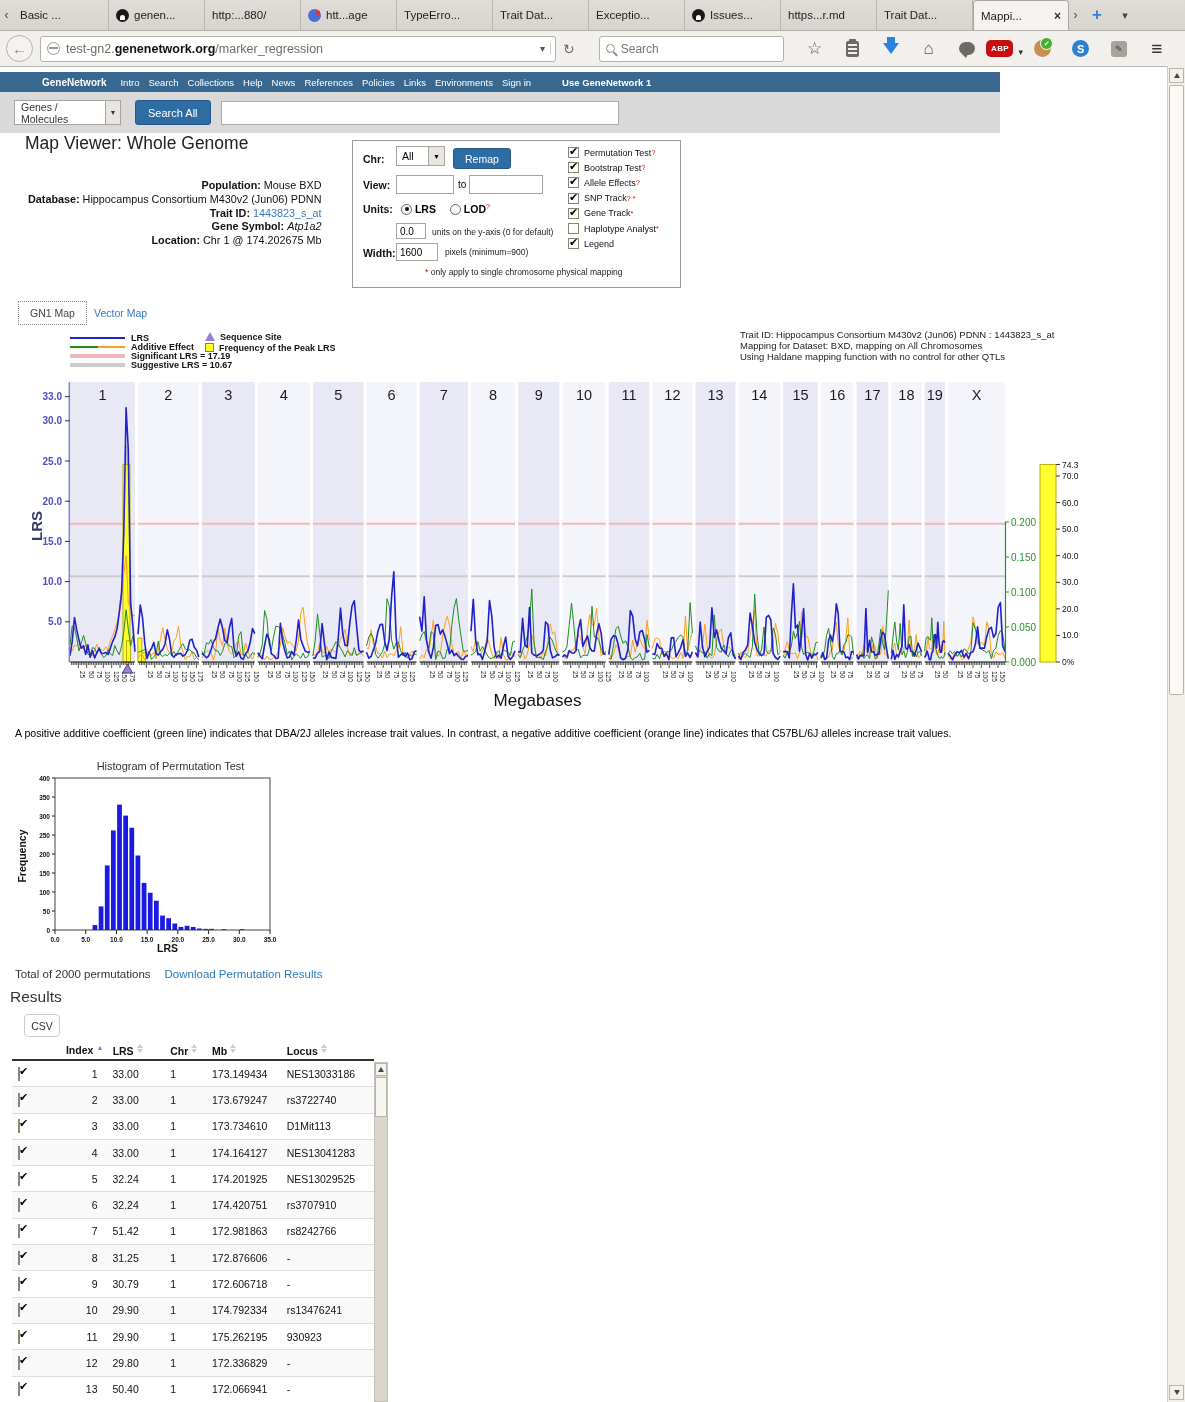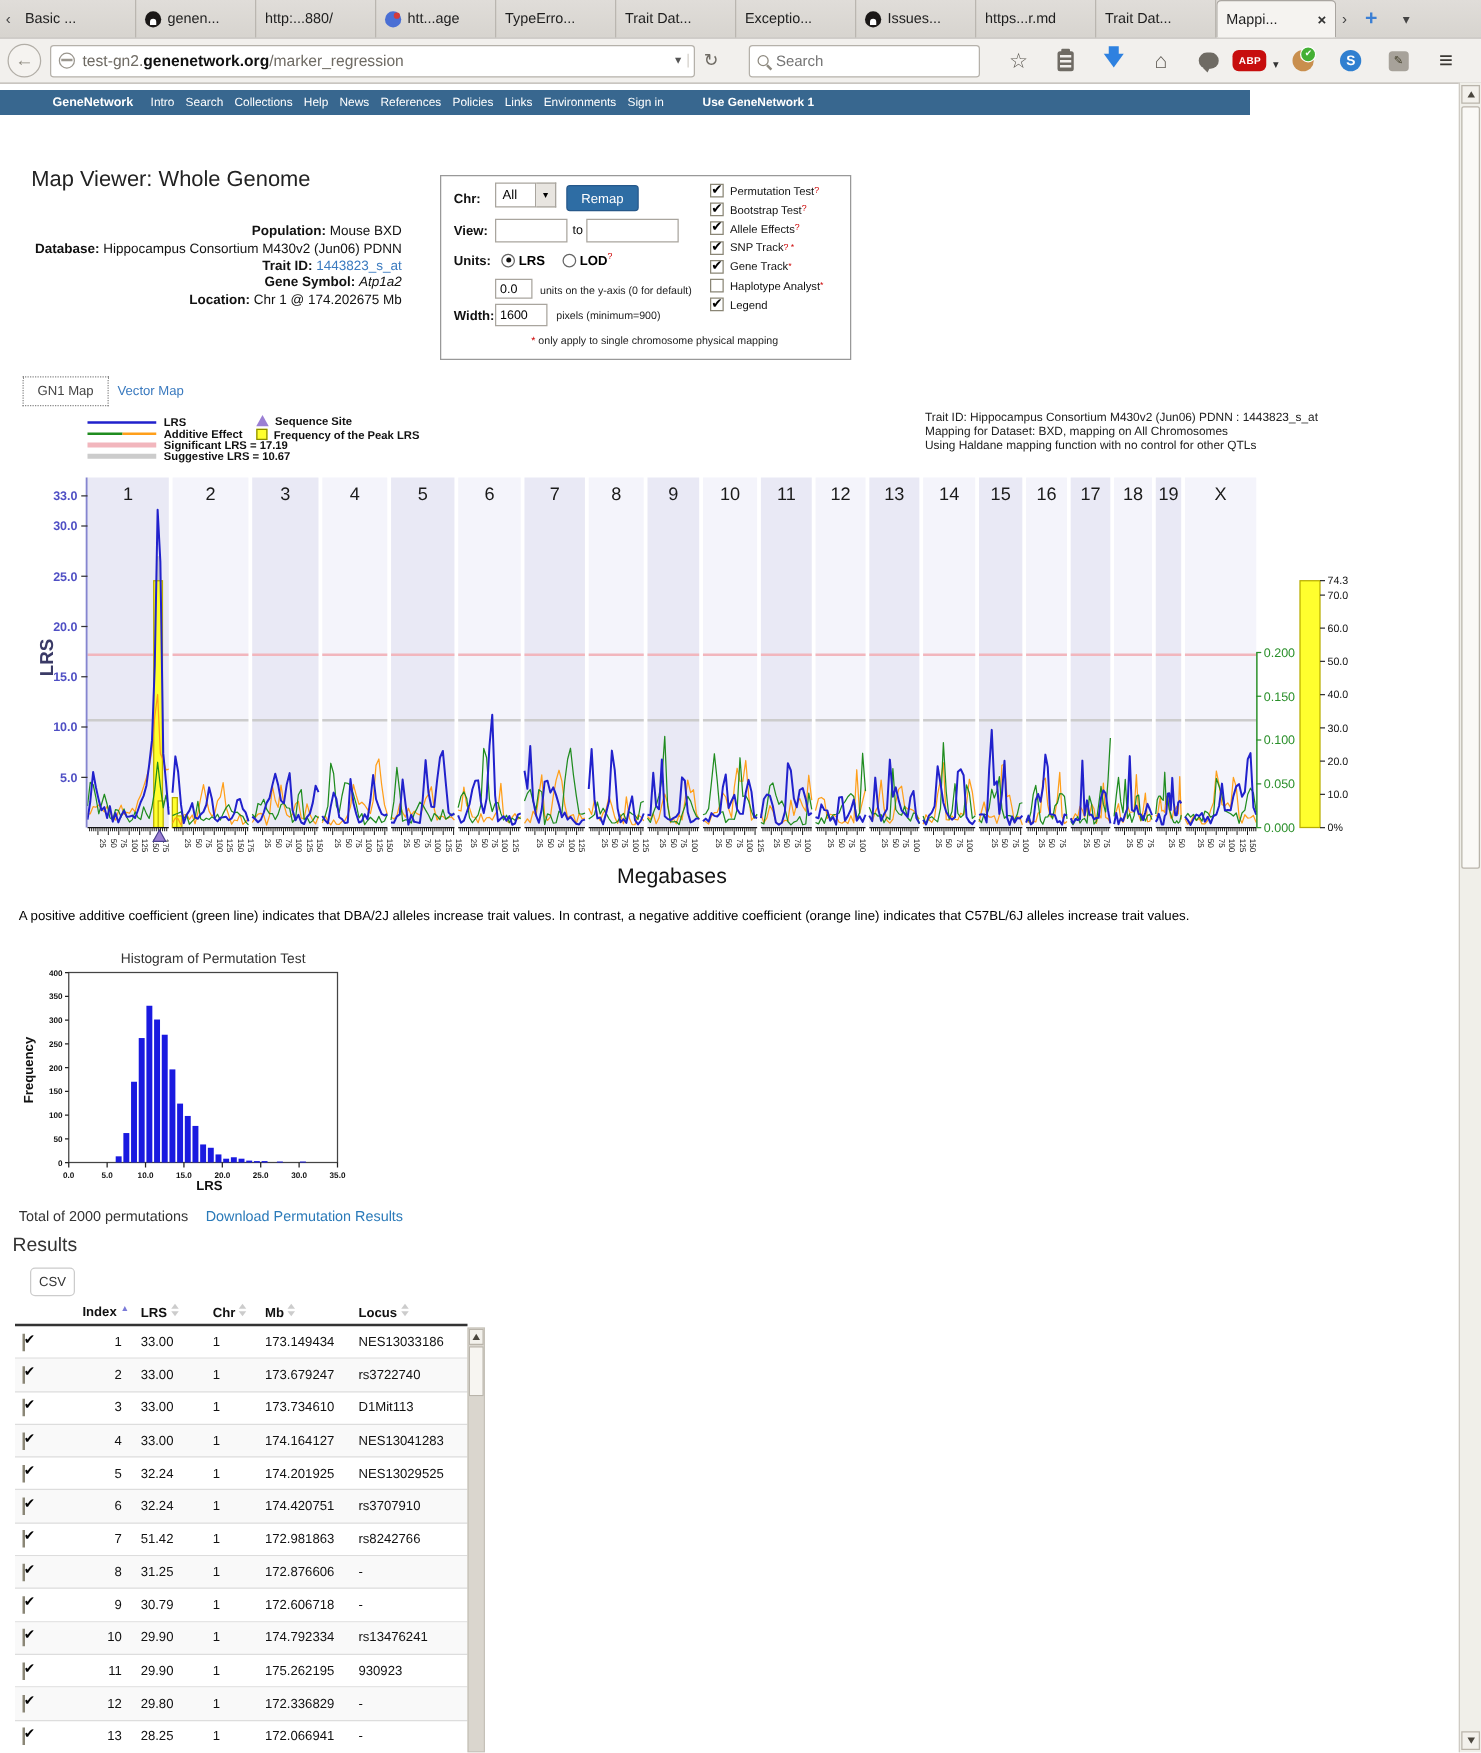--- a/index.html
+++ b/index.html
@@ -244,20 +244,28 @@
       <span class="gn-item">Help</span>
       <span class="gn-item">News</span>
       <span class="gn-item">References</span>
       <span class="gn-item">Policies</span>
       <span class="gn-item">Links</span>
       <span class="gn-item">Environments</span>
       <span class="gn-item">Sign in</span>
       <span class="gn-right">Use GeneNetwork 1</span>
     </div>
 
+  <div class="search-band">
+    <div class="cat-combo">
+      <div class="cat-select">Genes / Molecules</div>
+      <div class="cat-arrow">▼</div>
+    </div>
+    <div class="search-all">Search All</div>
+    <input class="band-input" style="">
+  </div>
 
   <div class="page-title">Map Viewer: Whole Genome</div>
   <div class="info-block">
       <div class="info-row"><span class="info-label">Population:</span> <span class="">Mouse BXD</span></div>
       <div class="info-row"><span class="info-label">Database:</span> <span class="">Hippocampus Consortium M430v2 (Jun06) PDNN</span></div>
       <div class="info-row"><span class="info-label">Trait ID:</span> <span class="info-link">1443823_s_at</span></div>
       <div class="info-row"><span class="info-label">Gene Symbol:</span> <span class="info-italic">Atp1a2</span></div>
       <div class="info-row"><span class="info-label">Location:</span> <span class="">Chr 1 @ 174.202675 Mb</span></div>
     </div>
 
@@ -1360,21 +1368,21 @@
         <span class="c0"><span class="cbx on"></span></span>
         <span class="c1 val">12</span>
         <span class="c2">29.80</span>
         <span class="c3">1</span>
         <span class="c4">172.336829</span>
         <span class="c5">-</span>
       </div>
       <div class="trow">
         <span class="c0"><span class="cbx on"></span></span>
         <span class="c1 val">13</span>
-        <span class="c2">28.25</span>
+        <span class="c2">50.40</span>
         <span class="c3">1</span>
         <span class="c4">172.066941</span>
         <span class="c5">-</span>
       </div>
     </div>
 
   <div class="tbl-scroll">
     <div class="btn">
         <span class="arr-up"></span>
       </div>

